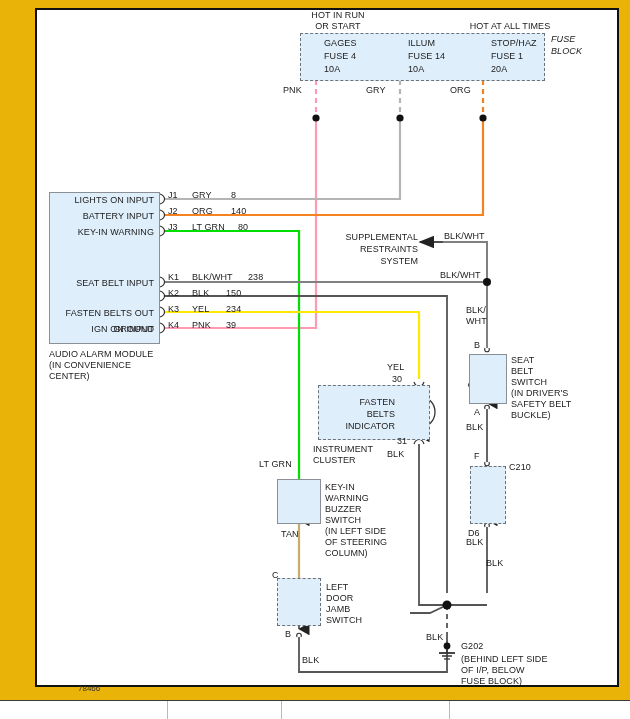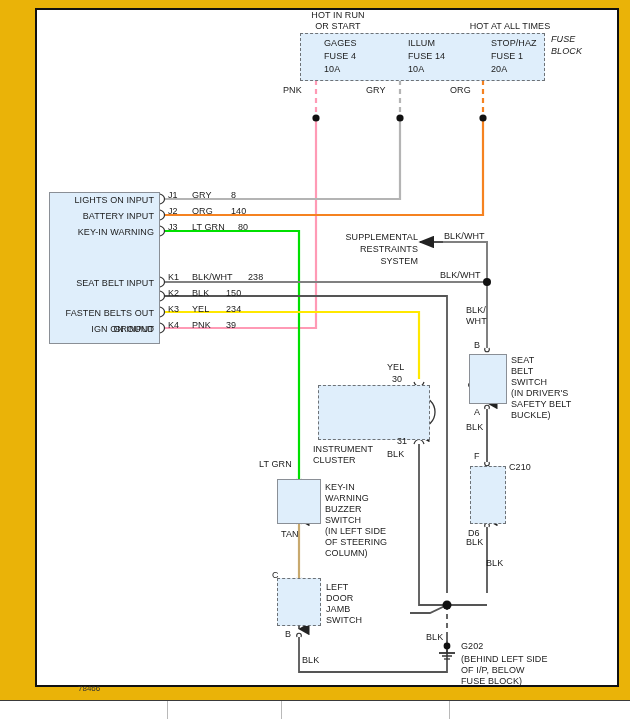--- a/index.html
+++ b/index.html
@@ -251,31 +251,37 @@
   <div class="lbl" style="left:226px;top:288px;">150</div>
 
   <div class="lbl" style="left:168px;top:304px;">K3</div>
   <div class="lbl" style="left:192px;top:304px;">YEL</div>
   <div class="lbl" style="left:226px;top:304px;">234</div>
 
   <div class="lbl" style="left:168px;top:320px;">K4</div>
   <div class="lbl" style="left:192px;top:320px;">PNK</div>
   <div class="lbl" style="left:226px;top:320px;">39</div>
 
+  <div class="lbl" style="left:49px;top:349px;line-height:11px;">AUDIO ALARM MODULE
+(IN CONVENIENCE
+CENTER)</div>
 
   <div class="lbl r" style="left:330px;top:231px;width:88px;line-height:12px;">SUPPLEMENTAL
 RESTRAINTS
 SYSTEM</div>
   <div class="lbl" style="left:444px;top:231px;">BLK/WHT</div>
 
   <div class="lbl" style="left:440px;top:270px;">BLK/WHT</div>
   <div class="lbl" style="left:466px;top:297px;line-height:11px;margin-top:8px;">BLK/
 WHT</div>
 
   <div class="dbox" style="left:318px;top:385px;width:112px;height:55px;"></div>
+  <div class="lbl r" style="left:325px;top:396px;width:70px;line-height:12px;">FASTEN
+BELTS
+INDICATOR</div>
   <div class="lbl" style="left:313px;top:444px;line-height:11px;">INSTRUMENT
 CLUSTER</div>
   <div class="lbl" style="left:392px;top:374px;">30</div>
   <div class="lbl" style="left:397px;top:436px;">31</div>
   <div class="lbl" style="left:387px;top:362px;">YEL</div>
   <div class="lbl" style="left:387px;top:449px;">BLK</div>
 
   <div class="box" style="left:469px;top:354px;width:38px;height:50px;"></div>
   <div class="lbl" style="left:511px;top:355px;line-height:11px;">SEAT
 BELT

